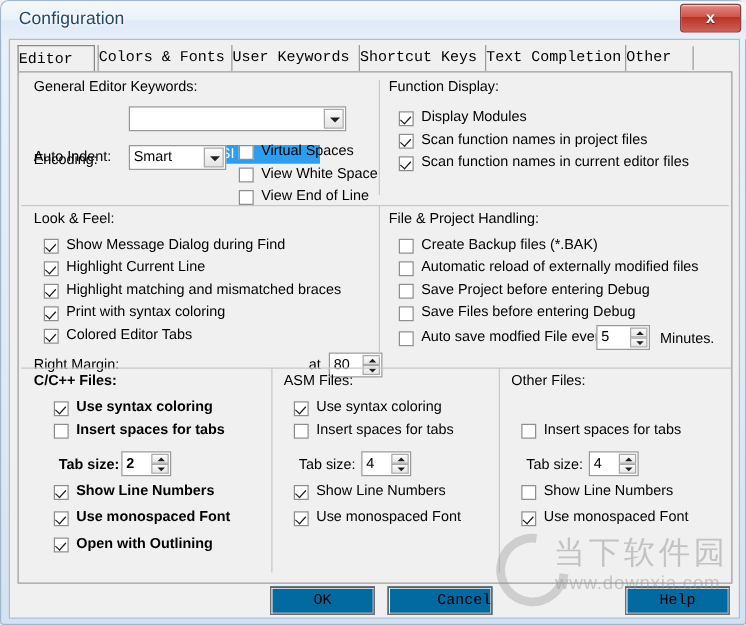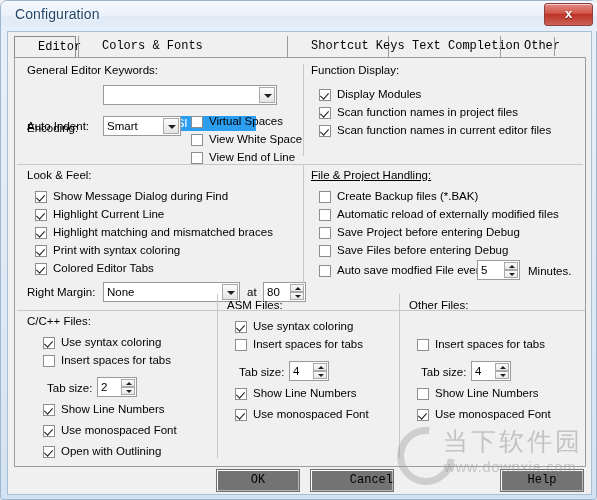--- a/index.html
+++ b/index.html
@@ -43,21 +43,21 @@
     position:absolute;left:6px;top:30px;width:585px;height:464px;
     background:#f0f0f0;border:1px solid #a8bfd4;box-sizing:border-box;
   }
   
   #tabstrip{
     position:absolute;left:6px;top:4px;width:572px;height:22px;
     font-family:"Liberation Mono",monospace;font-size:12px;
   }
   .tab{
     position:absolute;top:0;height:21px;line-height:21px;
-    padding:0 23px;color:#000;box-sizing:border-box;
+    padding:0 0;color:#000;box-sizing:border-box;
     border-left:1px solid #9b9b9b;cursor:pointer;white-space:nowrap;
   }
   .tab:first-child{border-left:none;}
   .tab.active{
     background:#f0f0f0;border:1px solid #8a8a8a;border-bottom:none;
     font-weight:normal;
   }
   #tabstrip .endbar{
     position:absolute;top:1px;height:19px;width:1px;background:#9b9b9b;
   }
@@ -133,21 +133,21 @@
   }
   .spin .sdn::after{
     content:"";position:absolute;left:4px;top:2px;
     border-left:3px solid transparent;border-right:3px solid transparent;
     border-top:3px solid #202020;
   }
   
   #buttonbar{position:absolute;left:0;top:437px;width:583px;height:26px;}
   .btn{
     position:absolute;height:23px;box-sizing:border-box;
-    background:#737373;border:1px solid #6f6f6f;
+    background:#0369a1;border:1px solid #6f6f6f;
     font-family:"Liberation Mono",monospace;font-size:12px;color:#000;
     text-align:center;line-height:21px;cursor:pointer;
     box-shadow:inset 1px 1px 0 #ffffff, inset -1px -1px 0 #b6b6b6;
   }
   
   #wm{position:absolute;left:396px;top:412px;width:175px;height:76px;pointer-events:none;}
   #wm .ring{
     position:absolute;left:0;top:14px;width:44px;height:44px;border-radius:50%;
     border:7px solid rgba(150,150,150,.38);
     border-right-color:transparent;
@@ -178,20 +178,23 @@
 
   <div id="client">
 
     <div id="tabstrip">
       <div class="tab active" style="left:0px;width:62px;">
         <span>Editor</span>
       </div>
       <div class="tab" style="left:64px;width:107px;">
         <span>Colors &amp; Fonts</span>
       </div>
+      <div class="tab" style="left:171px;width:102px;">
+        <span>User Keywords</span>
+      </div>
       <div class="tab" style="left:374px;width:112px;">
         <span>Text Completion</span>
       </div>
       <div class="tab" style="left:273px;width:101px;">
         <span>Shortcut Keys</span>
       </div>
       <div class="tab" style="left:486px;width:50px;">
         <span>Other</span>
       </div>
       <div class="endbar" style="left:540px;"></div>
@@ -265,37 +268,33 @@
         <div class="cb-row" style="left:12px;top:81px;">
           <div class="cb checked"></div>
           <div class="cbtxt">Print with syntax coloring</div>
         </div>
         <div class="cb-row" style="left:12px;top:99px;">
           <div class="cb checked"></div>
           <div class="cbtxt">Colored Editor Tabs</div>
         </div>
 
         <div class="lbl" style="left:4px;top:122px;">Right Margin:</div>
-        <div class="combo" style="left:80px;top:118px;width:137px;">
-          <div class="ctext">None</div>
-          <div class="carrow"></div>
-        </div>
         <div class="lbl" style="left:224px;top:122px;">at</div>
         <div class="spin" style="left:240px;top:118px;width:43px;">
           <div class="stext">80</div>
           <div class="sbtns">
             <div class="sup"></div>
             <div class="sdn"></div>
           </div>
         </div>
       </div>
 
       <div class="grp" style="left:292px;top:106px;width:272px;height:122px;">
         <div class="sep-left" style="left:-4px;top:0;"></div>
-        <div class="grp-title" style="left:4px;top:5px;text-decoration:underline;">File &amp; Project Handling:</div>
+        <div class="grp-title" style="left:4px;top:5px;">File &amp; Project Handling:</div>
 
         <div class="cb-row" style="left:12px;top:27px;">
           <div class="cb"></div>
           <div class="cbtxt">Create Backup files (*.BAK)</div>
         </div>
         <div class="cb-row" style="left:12px;top:45px;">
           <div class="cb"></div>
           <div class="cbtxt">Automatic reload of externally modified files</div>
         </div>
         <div class="cb-row" style="left:12px;top:63px;">
@@ -313,21 +312,21 @@
         <div class="spin" style="left:170px;top:96px;width:43px;">
           <div class="stext">5</div>
           <div class="sbtns">
             <div class="sup"></div>
             <div class="sdn"></div>
           </div>
         </div>
         <div class="lbl" style="left:221px;top:101px;">Minutes.</div>
       </div>
 
-      <div class="grp" style="left:8px;top:252px;width:190px;height:164px;">
+      <div class="grp" style="left:8px;top:236px;width:190px;height:164px;font-weight:bold;">
         <div class="sep-top" style="left:-6px;right:-372px;"></div>
         <div class="grp-title" style="left:4px;top:5px;">C/C++ Files:</div>
 
         <div class="cb-row" style="left:20px;top:27px;">
           <div class="cb checked"></div>
           <div class="cbtxt">Use syntax coloring</div>
         </div>
         <div class="cb-row" style="left:20px;top:45px;">
           <div class="cb"></div>
           <div class="cbtxt">Insert spaces for tabs</div>

